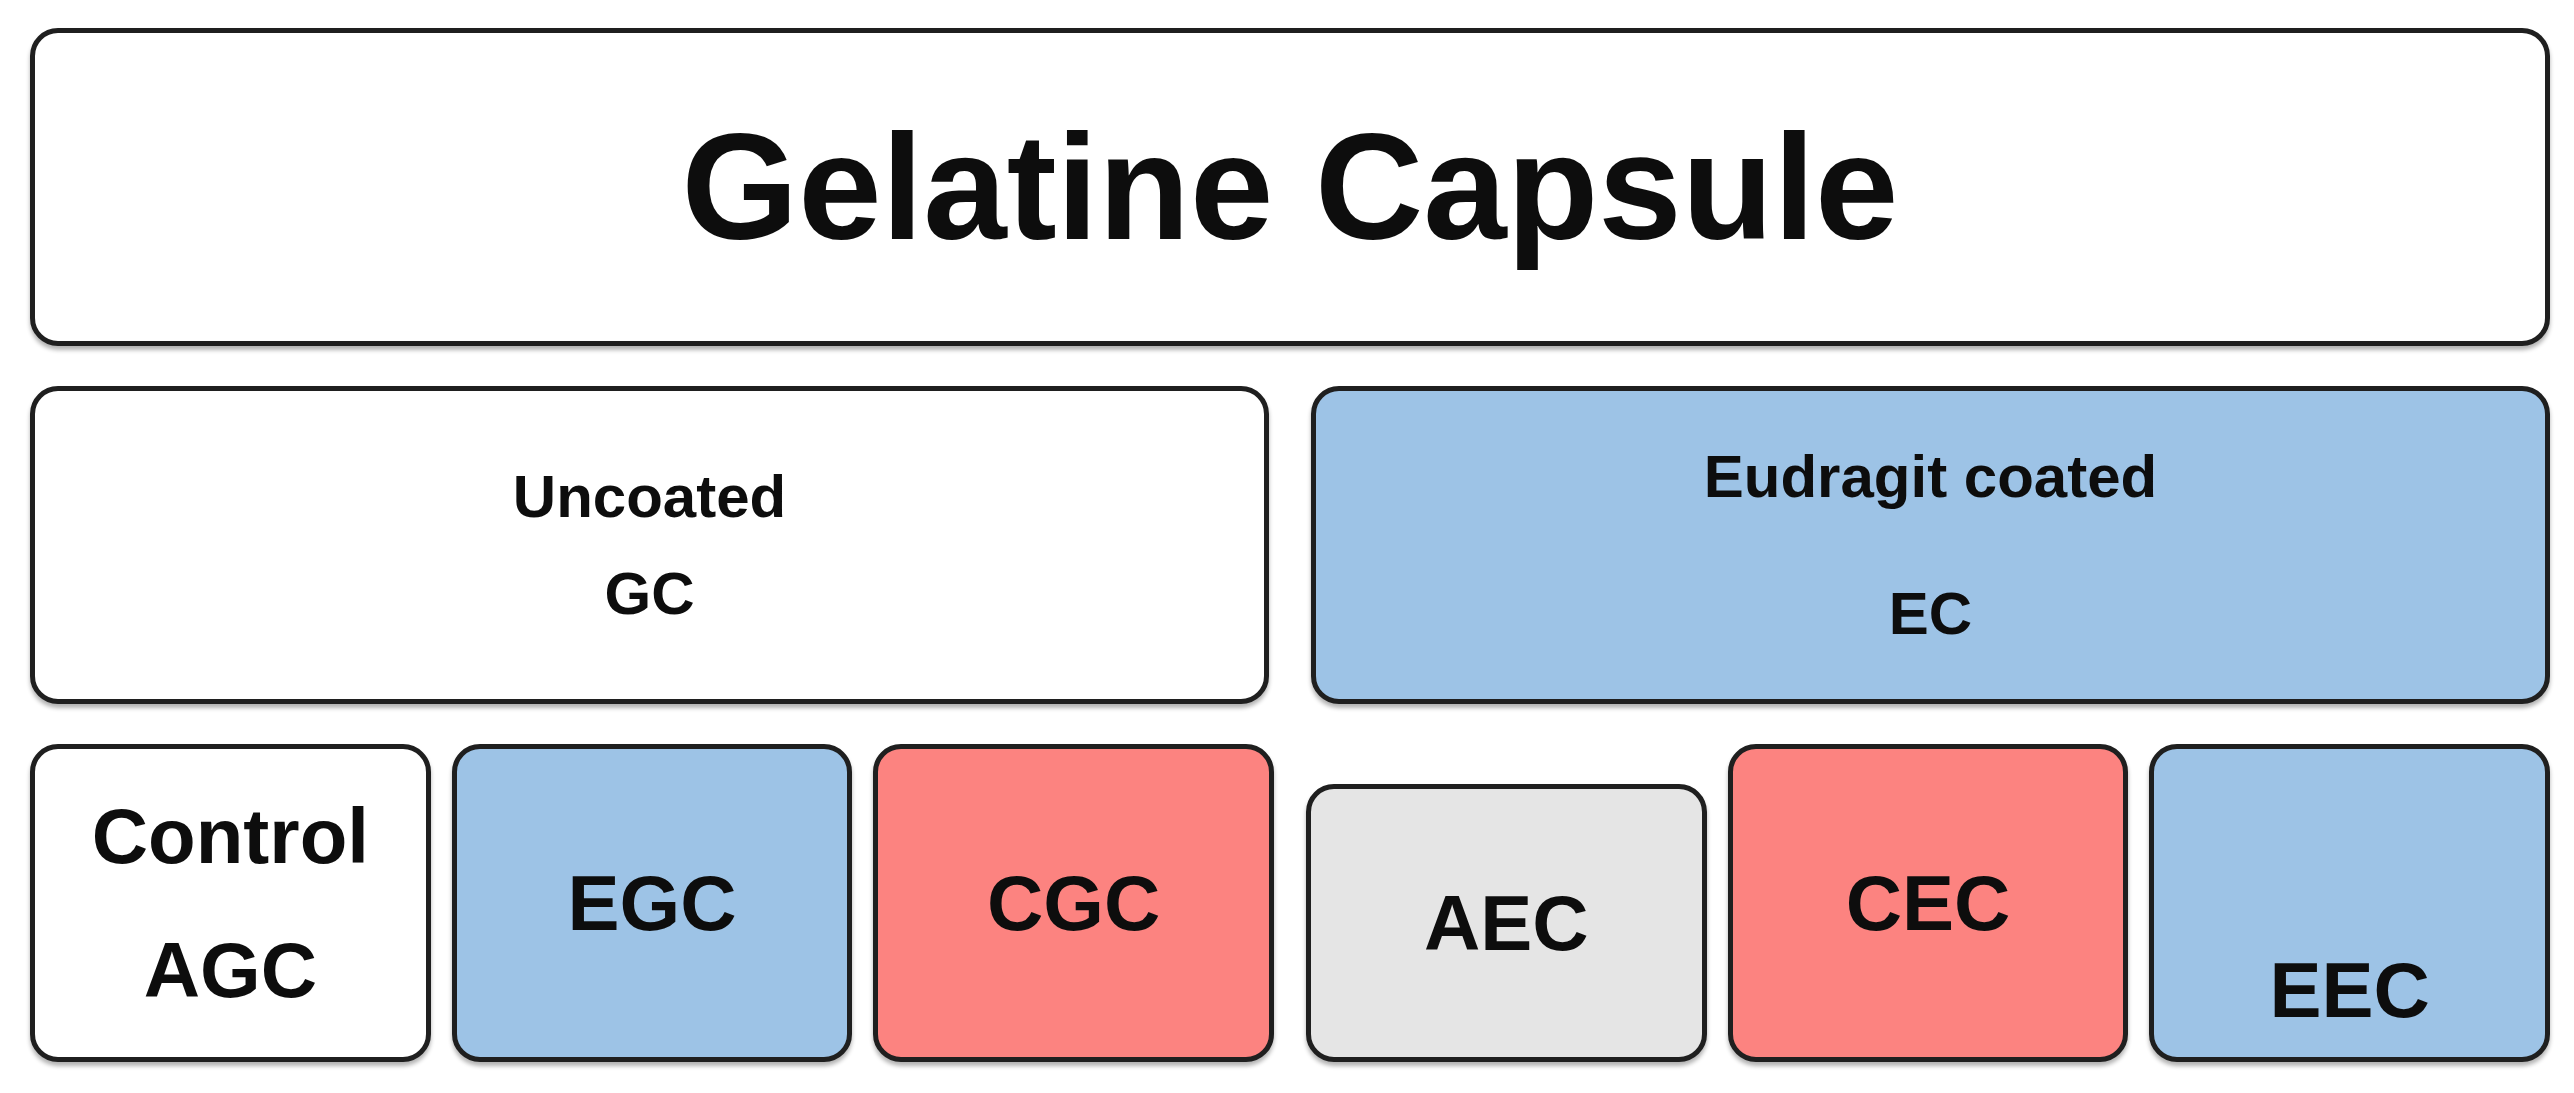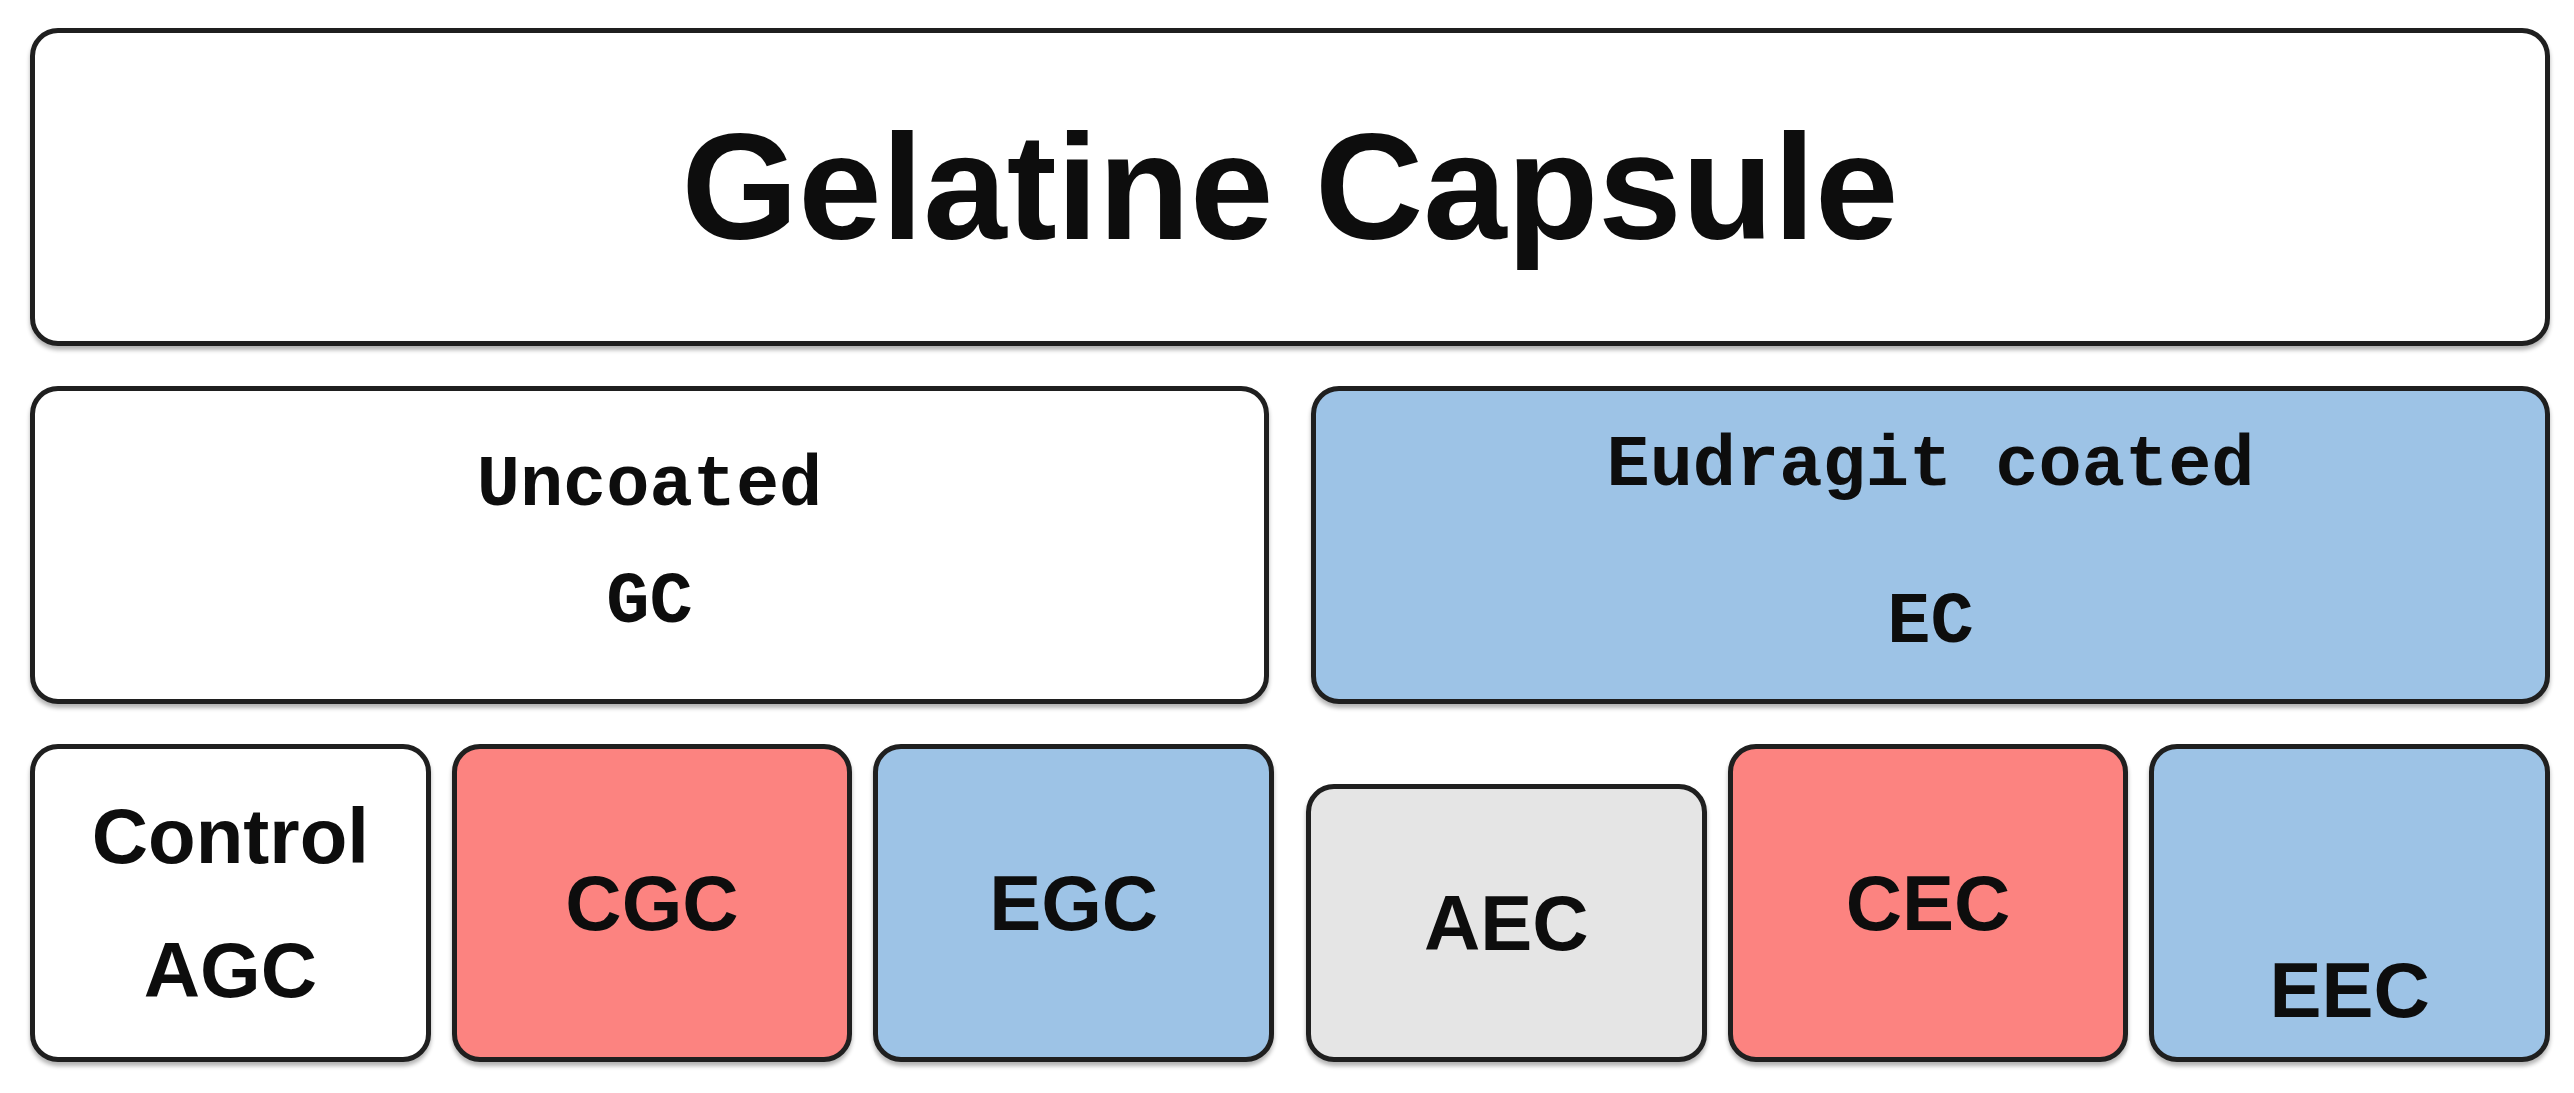--- a/index.html
+++ b/index.html
@@ -34,21 +34,21 @@
     left: 30px;
     width: 2520px;
   }
   .row1 { top: 28px;  height: 318px; border-radius: 28px; }
   .row2 { top: 386px; height: 318px; display: flex; gap: 42px; }
   .row2 .box { flex: 1; }
   .row3 { top: 744px; height: 318px; display: flex; gap: 32px; }
   .group { flex: 1; display: flex; gap: 21px; }
   .group .box { flex: 1; }
   .title-text  { font-size: 150px; line-height: 1.1; }
-  .branch-line { font-size: 72px;  line-height: 1.62; font-family: Liberation Mono, monospace; }
+  .branch-line { font-size: 60px;  line-height: 1.62; }
   .leaf-line   { font-size: 78px;  line-height: 1.72; }
 </style>
 </head>
 <body>
 
 <div class="page">
 
   <div class="box row row1" style="background: rgb(255, 255, 255); border-color: rgb(31, 31, 31); color: rgb(13, 13, 13);">
     <div class="title-text">Gelatine Capsule</div>
   </div>
@@ -64,25 +64,25 @@
     </div>
   </div>
 
   <div class="row row3">
 
     <div class="group">
       <div class="box" style="background: rgb(255, 255, 255); border-color: rgb(31, 31, 31); color: rgb(13, 13, 13);">
         <div class="leaf-line">Control</div>
         <div class="leaf-line">AGC</div>
       </div>
+      <div class="box" style="background: rgb(157, 195, 230); border-color: rgb(31, 31, 31); color: rgb(13, 13, 13);">
+        <div class="leaf-line">EGC</div>
+      </div>
       <div class="box" style="background: rgb(252, 131, 128); border-color: rgb(31, 31, 31); color: rgb(13, 13, 13);">
         <div class="leaf-line">CGC</div>
-      </div>
-      <div class="box" style="background: rgb(157, 195, 230); border-color: rgb(31, 31, 31); color: rgb(13, 13, 13);">
-        <div class="leaf-line">EGC</div>
       </div>
     </div>
 
     <div class="group">
       <div class="box" style="background: #e5e5e5; border-color: rgb(31, 31, 31); color: rgb(13, 13, 13); margin-top: 40px;">
         <div class="leaf-line">AEC</div>
       </div>
       <div class="box" style="background: rgb(252, 131, 128); border-color: rgb(31, 31, 31); color: rgb(13, 13, 13);">
         <div class="leaf-line">CEC</div>
       </div>

